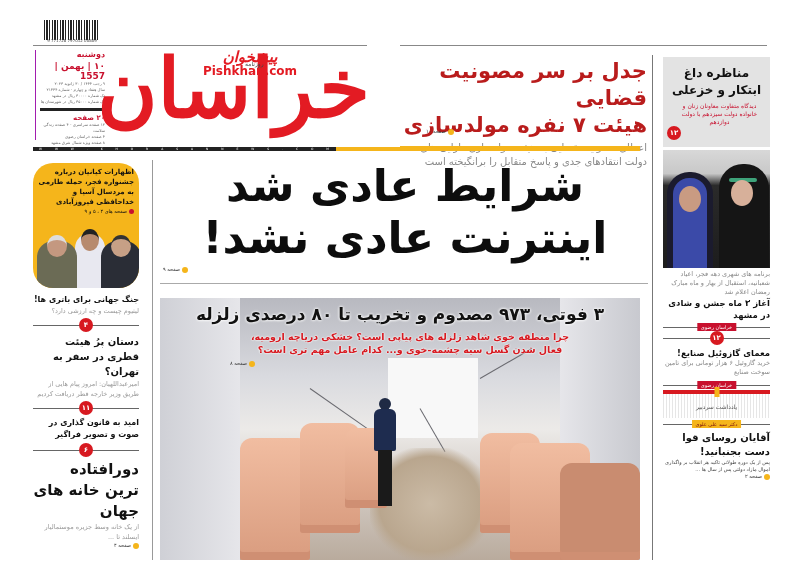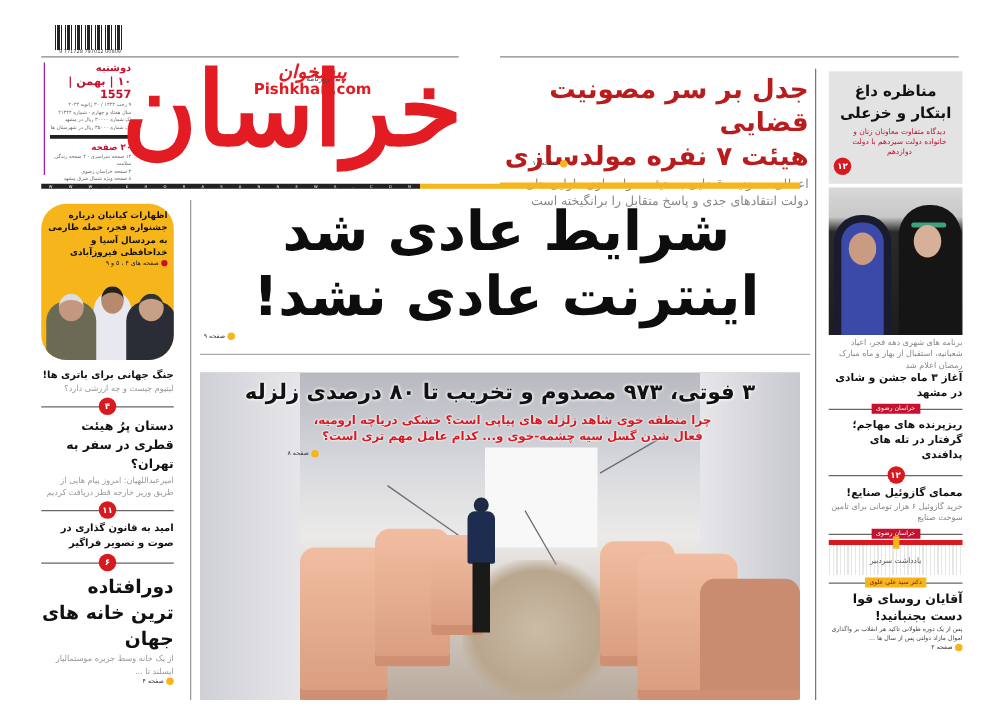--- a/index.html
+++ b/index.html
@@ -182,21 +182,20 @@
       <div class="face"></div>
     </div>
 </div>
 
 <div class="abs right-list">
   <div class="grey">برنامه های شهری دهه فجر، اعیاد شعبانیه، استقبال از بهار و ماه مبارک رمضان اعلام شد</div>
   <div class="h">آغاز ۳ ماه جشن و شادی در مشهد</div>
   <div class="sep-line">
       <span class="sep-label">خراسان رضوی</span>
     </div>
-  <div class="h">ریزپرنده های مهاجم؛ گرفتار در تله های پدافندی</div>
   <div class="sep-line" style="margin:10px 0 8px">
       <span class="sep-badge badge">۱۲</span>
     </div>
   <div class="h">معمای گازوئیل صنایع!</div>
   <div class="grey">خرید گازوئیل ۶ هزار تومانی برای تامین سوخت صنایع</div>
   <div class="sep-line" style="margin:8px 0 4px">
       <span class="sep-label">خراسان رضوی</span>
     </div>
   <div class="red-band">
       <span class="dot"></span>

